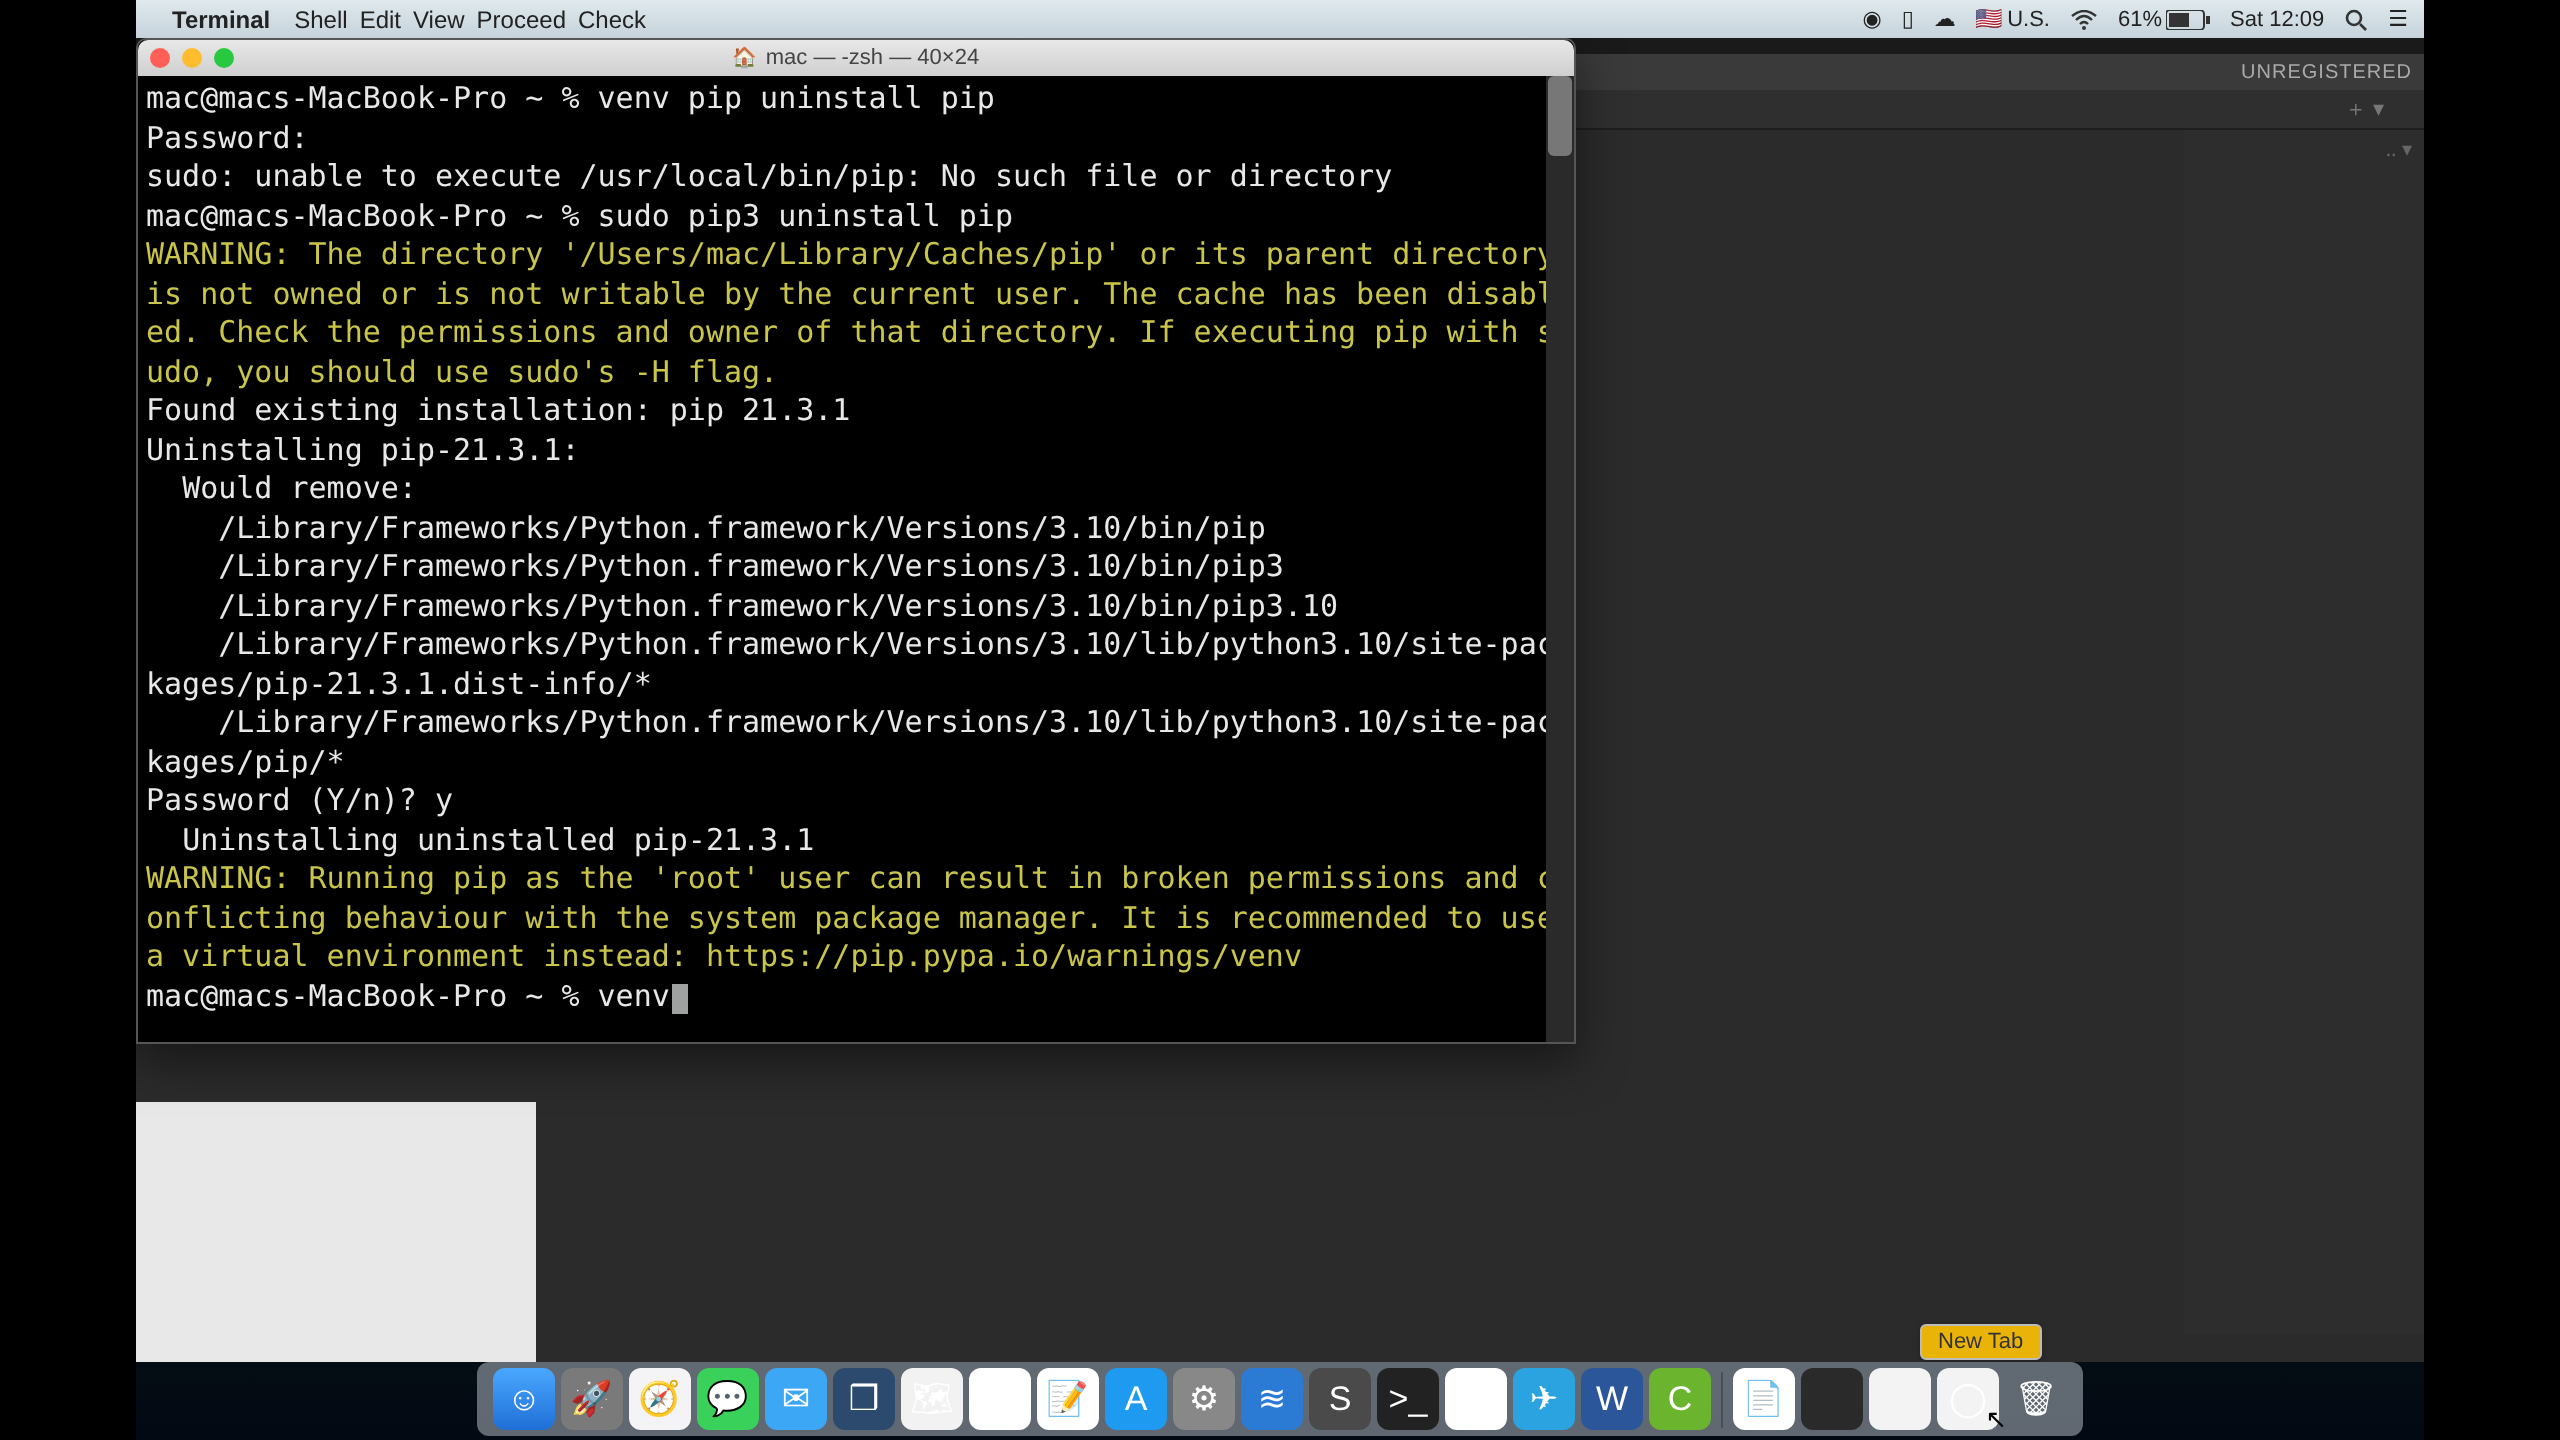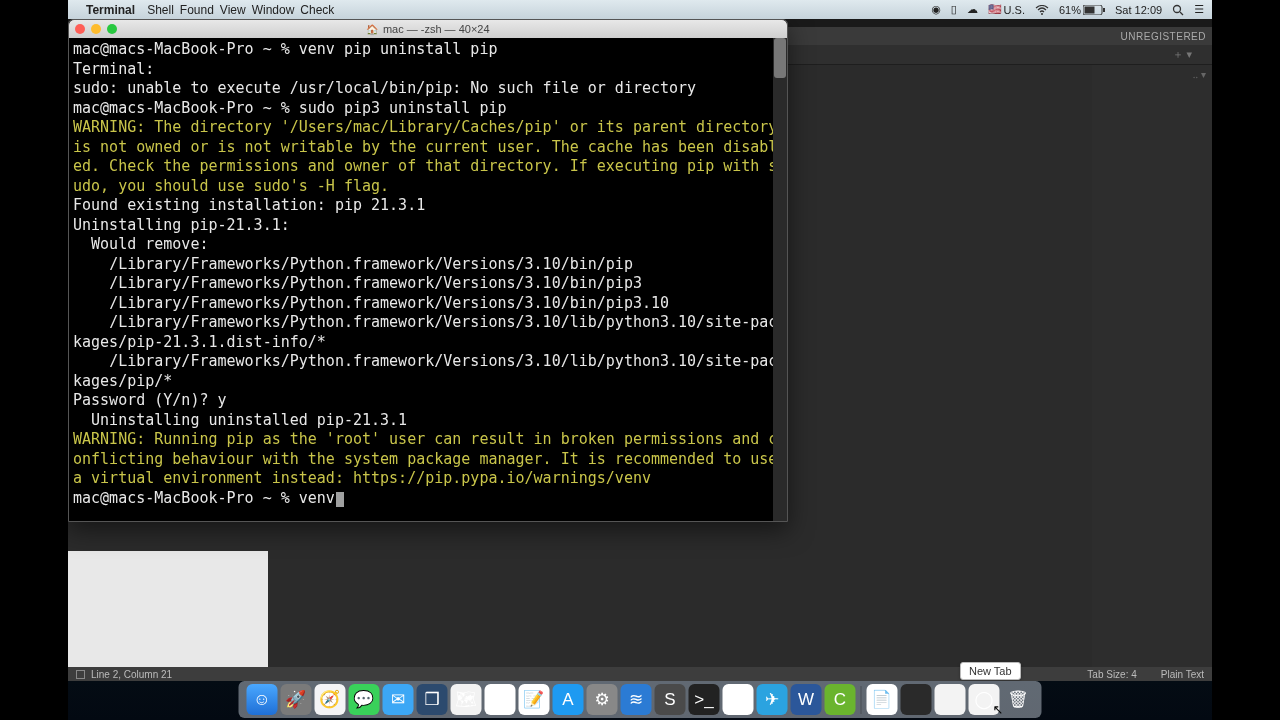--- a/index.html
+++ b/index.html
@@ -36,21 +36,21 @@
   .term .traffic i { width:10px; height:10px; border-radius:50%; display:block; }
   .t-r{background:#ff5f57;} .t-y{background:#febc2e;} .t-g{background:#28c840;}
   .term .title .txt { margin:0 auto; display:flex; align-items:center; gap:4px; }
   .term .title .home { font-size:10px; }
   .term .content { flex:1; padding:2px 4px; font:15px Menlo,Consolas,monospace; color:#e8e8e8; white-space:pre-wrap; word-break:break-all; line-height:1.30; overflow:hidden; position:relative; }
   .term .scrollbar { position:absolute; right:0; top:0; width:14px; bottom:0; background:#2a2a2a; }
   .term .scrollbar .thumb { position:absolute; top:0; left:1px; right:1px; height:40px; background:#777; border-radius:3px; }
   .warn { color:#c9c54a; }
   .cursor { display:inline-block; width:8px; height:15px; background:#9fa0a0; vertical-align:text-bottom; margin-left:1px; }
   
-  .tooltip { position:absolute; left:960px; top:662px; background:#ffffff; border:1px solid #bbb; border-radius:3px; font-size:11px; padding:2px 8px; color:#333; box-shadow:0 1px 3px rgba(0,0,0,.25); }
+  .tooltip { position:absolute; left:960px; top:662px; background:#eab308; border:1px solid #bbb; border-radius:3px; font-size:11px; padding:2px 8px; color:#333; box-shadow:0 1px 3px rgba(0,0,0,.25); }
   
   .dock { position:absolute; left:68px; bottom:0; width:1144px; height:39px; background:linear-gradient(rgba(10,30,50,.4),rgba(5,15,30,.6)); }
   .dock .tray { position:absolute; left:50%; transform:translateX(-50%); bottom:2px; height:37px; padding:2px 8px; background:rgba(210,220,230,.45); border-radius:6px; display:flex; align-items:center; gap:3px; }
   .dock .ico { width:31px; height:31px; border-radius:6px; display:flex; align-items:center; justify-content:center; font-size:17px; color:#fff; position:relative; }
   .dock .sep { width:1px; height:28px; background:rgba(0,0,0,.25); margin:0 2px; }
   .dock .cursor-arrow { position:absolute; right:-4px; bottom:-2px; font-size:13px; color:#000; }
   
   .c-finder{background:linear-gradient(#4aa8ff,#1f6fd6);}
   .c-grey{background:#7a7a7a;}
   .c-safari{background:#f4f4f6;}
@@ -93,44 +93,36 @@
       </div>
     <div class="code">
       <div><span class="kw">python</span>&nbsp;&nbsp;&nbsp;&nbsp;&nbsp;&nbsp;&nbsp;&nbsp;&nbsp;&nbsp;<span>pip</span></div>
       <div style="padding-left:230px;"><span>pip3</span></div>
     </div>
     <div class="minimap">
       <div class="ctl">‥ ▾</div>
     </div>
   </div>
   <div class="thumb"></div>
-  <div class="status">
-    <span class="sq"></span>
-    <span>Line 2, Column 21</span>
-    <span class="r">
-      <span>Tab Size: 4</span>
-      <span>Plain Text</span>
-    </span>
-  </div>
 </div>
 
 <div class="term">
   <div class="title">
     <span class="traffic">
       <i class="t-r"></i>
       <i class="t-y"></i>
       <i class="t-g"></i>
     </span>
     <span class="txt">
         <span class="home">🏠</span>
         <span>mac — -zsh — 40×24</span>
       </span>
   </div>
   <div class="content"><span>mac@macs-MacBook-Pro ~ % venv pip uninstall pip</span>
-<span>Terminal:</span>
+<span>Password:</span>
 <span>sudo: unable to execute /usr/local/bin/pip: No such file or directory</span>
 <span>mac@macs-MacBook-Pro ~ % sudo pip3 uninstall pip</span>
 <span class="warn">WARNING: The directory '/Users/mac/Library/Caches/pip' or its parent directory is not owned or is not writable by the current user. The cache has been disabled. Check the permissions and owner of that directory. If executing pip with sudo, you should use sudo's -H flag.</span>
 <span>Found existing installation: pip 21.3.1</span>
 <span>Uninstalling pip-21.3.1:</span>
 <span>  Would remove:</span>
 <span>    /Library/Frameworks/Python.framework/Versions/3.10/bin/pip</span>
 <span>    /Library/Frameworks/Python.framework/Versions/3.10/bin/pip3</span>
 <span>    /Library/Frameworks/Python.framework/Versions/3.10/bin/pip3.10</span>
 <span>    /Library/Frameworks/Python.framework/Versions/3.10/lib/python3.10/site-packages/pip-21.3.1.dist-info/*</span>
@@ -140,23 +132,23 @@
 <span class="warn">WARNING: Running pip as the 'root' user can result in broken permissions and conflicting behaviour with the system package manager. It is recommended to use a virtual environment instead: https://pip.pypa.io/warnings/venv</span>
 <span>mac@macs-MacBook-Pro ~ % venv</span><span class="cursor"></span>
     <div class="scrollbar"><div class="thumb"></div></div>
   </div>
 </div>
 
 <div class="menubar">
   <span class="apple"></span>
   <span class="app">Terminal</span>
   <span class="m">Shell</span>
-  <span class="m">Found</span>
+  <span class="m">Edit</span>
   <span class="m">View</span>
-  <span class="m">Window</span>
+  <span class="m">Proceed</span>
   <span class="m">Check</span>
   <div class="right">
     <span>◉</span>
     <span>▯</span>
     <span>☁</span>
     <span>🇺🇸 <span>U.S.</span></span>
     <span>
       <svg width="14" height="10" viewBox="0 0 14 10">
           <path d="M1 3 Q7 -2 13 3 M3 5 Q7 1 11 5 M5 7 Q7 5 9 7" stroke="#333" stroke-width="1.2" fill="none"></path>
           <circle cx="7" cy="9" r="1" fill="#333"></circle>

